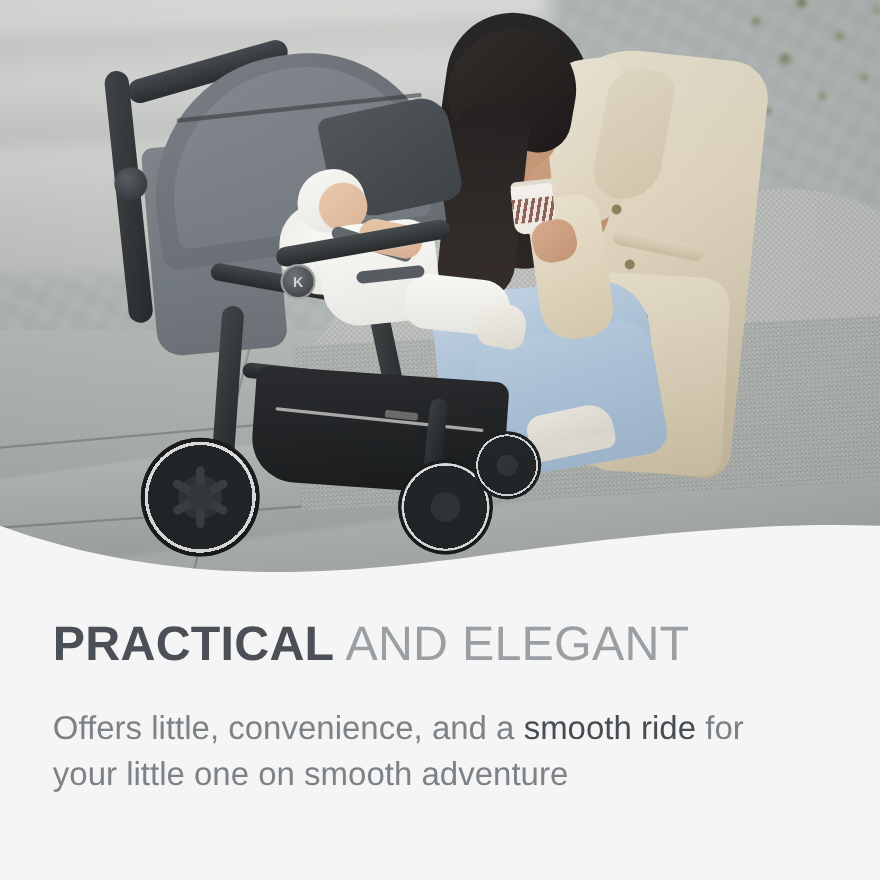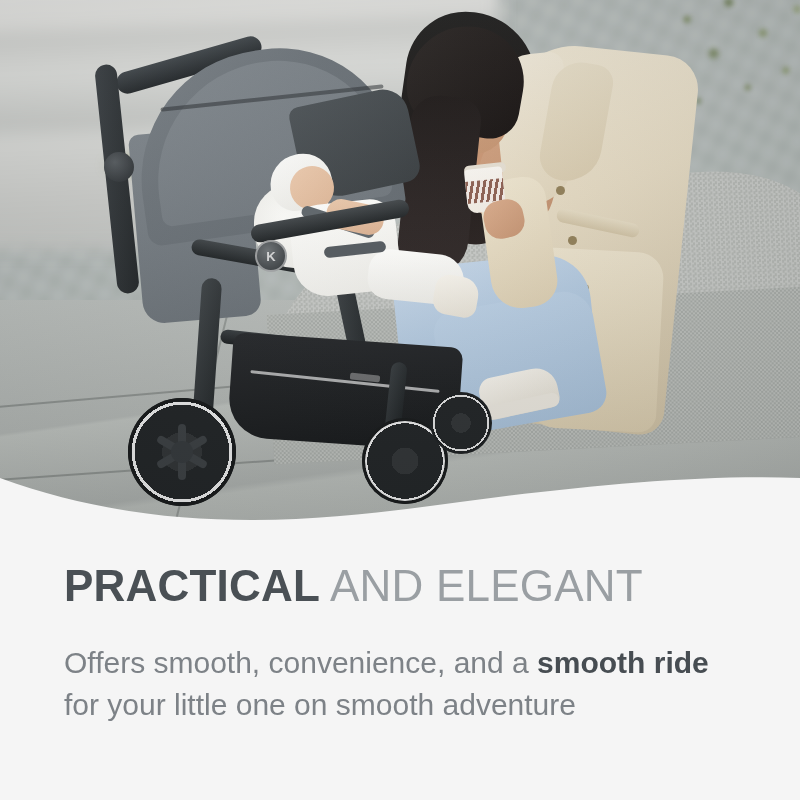--- a/index.html
+++ b/index.html
@@ -507,21 +507,20 @@
     width: 800px; height: 370px;
     pointer-events: none;
   }
   .curve-panel svg { display: block; width: 800px; height: 370px; }
 
   
   .copy {
     position: absolute;
     left: 48px; top: 563px;
     width: 700px;
-    margin-left: 16px;
   }
   .headline {
     margin: 0;
     font-size: 44px;
     line-height: 1.06;
     letter-spacing: .2px;
     color: #9a9fa3;
     font-weight: 300;
     white-space: nowrap;
   }
@@ -531,21 +530,21 @@
   }
   .subcopy {
     margin: 32px 0 0 0;
     font-size: 30px;
     line-height: 1.42;
     font-weight: 300;
     color: #7d8287;
     max-width: 680px;
   }
   .subcopy .strong {
-    font-weight: 700;
+    font-weight: 400;
     color: #474d52;
   }
 </style>
 </head>
 <body>
 
 <div class="promo-card">
 
   <div class="photo">
 
@@ -639,17 +638,17 @@
   <div class="curve-panel">
     <svg viewBox="0 0 800 370" preserveAspectRatio="none">
       <path d="M0,48 C 170,110 330,90 460,72 C 580,56 700,44 800,48 L800,370 L0,370 Z" fill="#f5f5f5"></path>
     </svg>
   </div>
 
   <div class="copy">
 
     <h1 class="headline"><span class="strong">PRACTICAL</span><span> AND ELEGANT</span></h1>
 
-    <p class="subcopy"><span>Offers smooth, convenience, and a </span><span class="strong">smooth ride</span><span> for your little one on smooth adventure</span></p>
+    <p class="subcopy"><span>Offers little, convenience, and a </span><span class="strong">smooth ride</span><span> for your little one on smooth adventure</span></p>
 
   </div>
 
 </div>
 
 </body></html>

